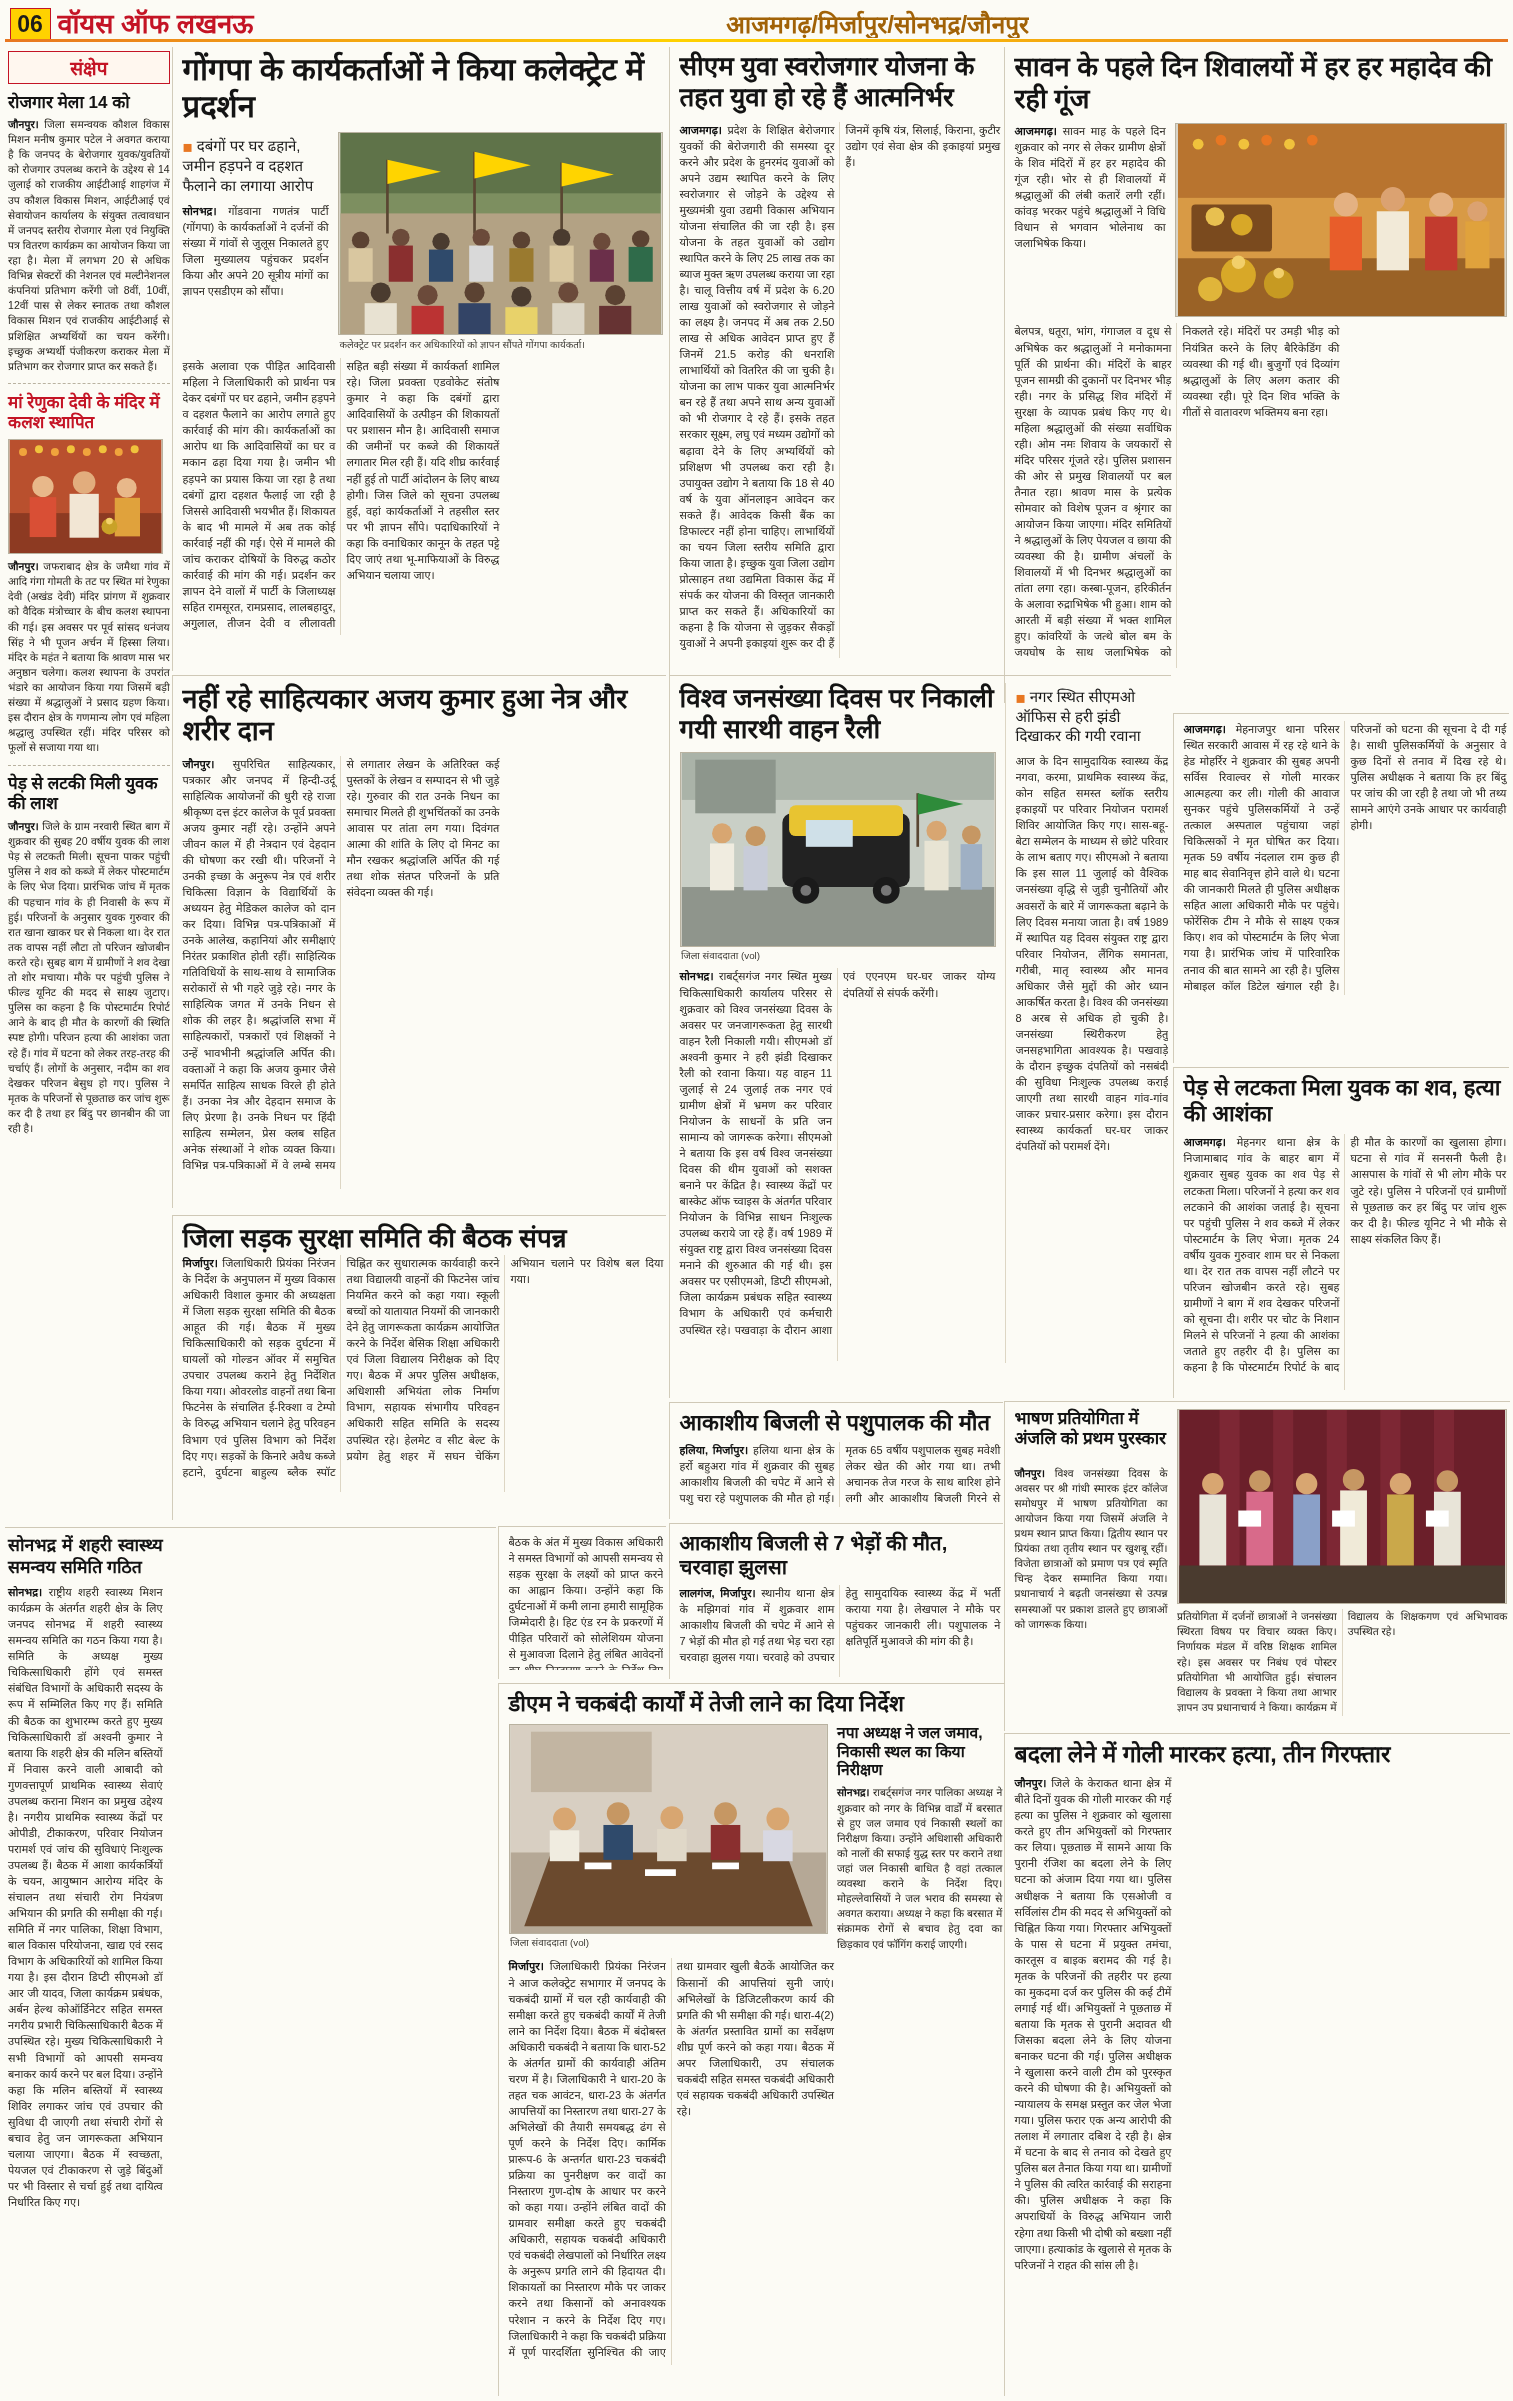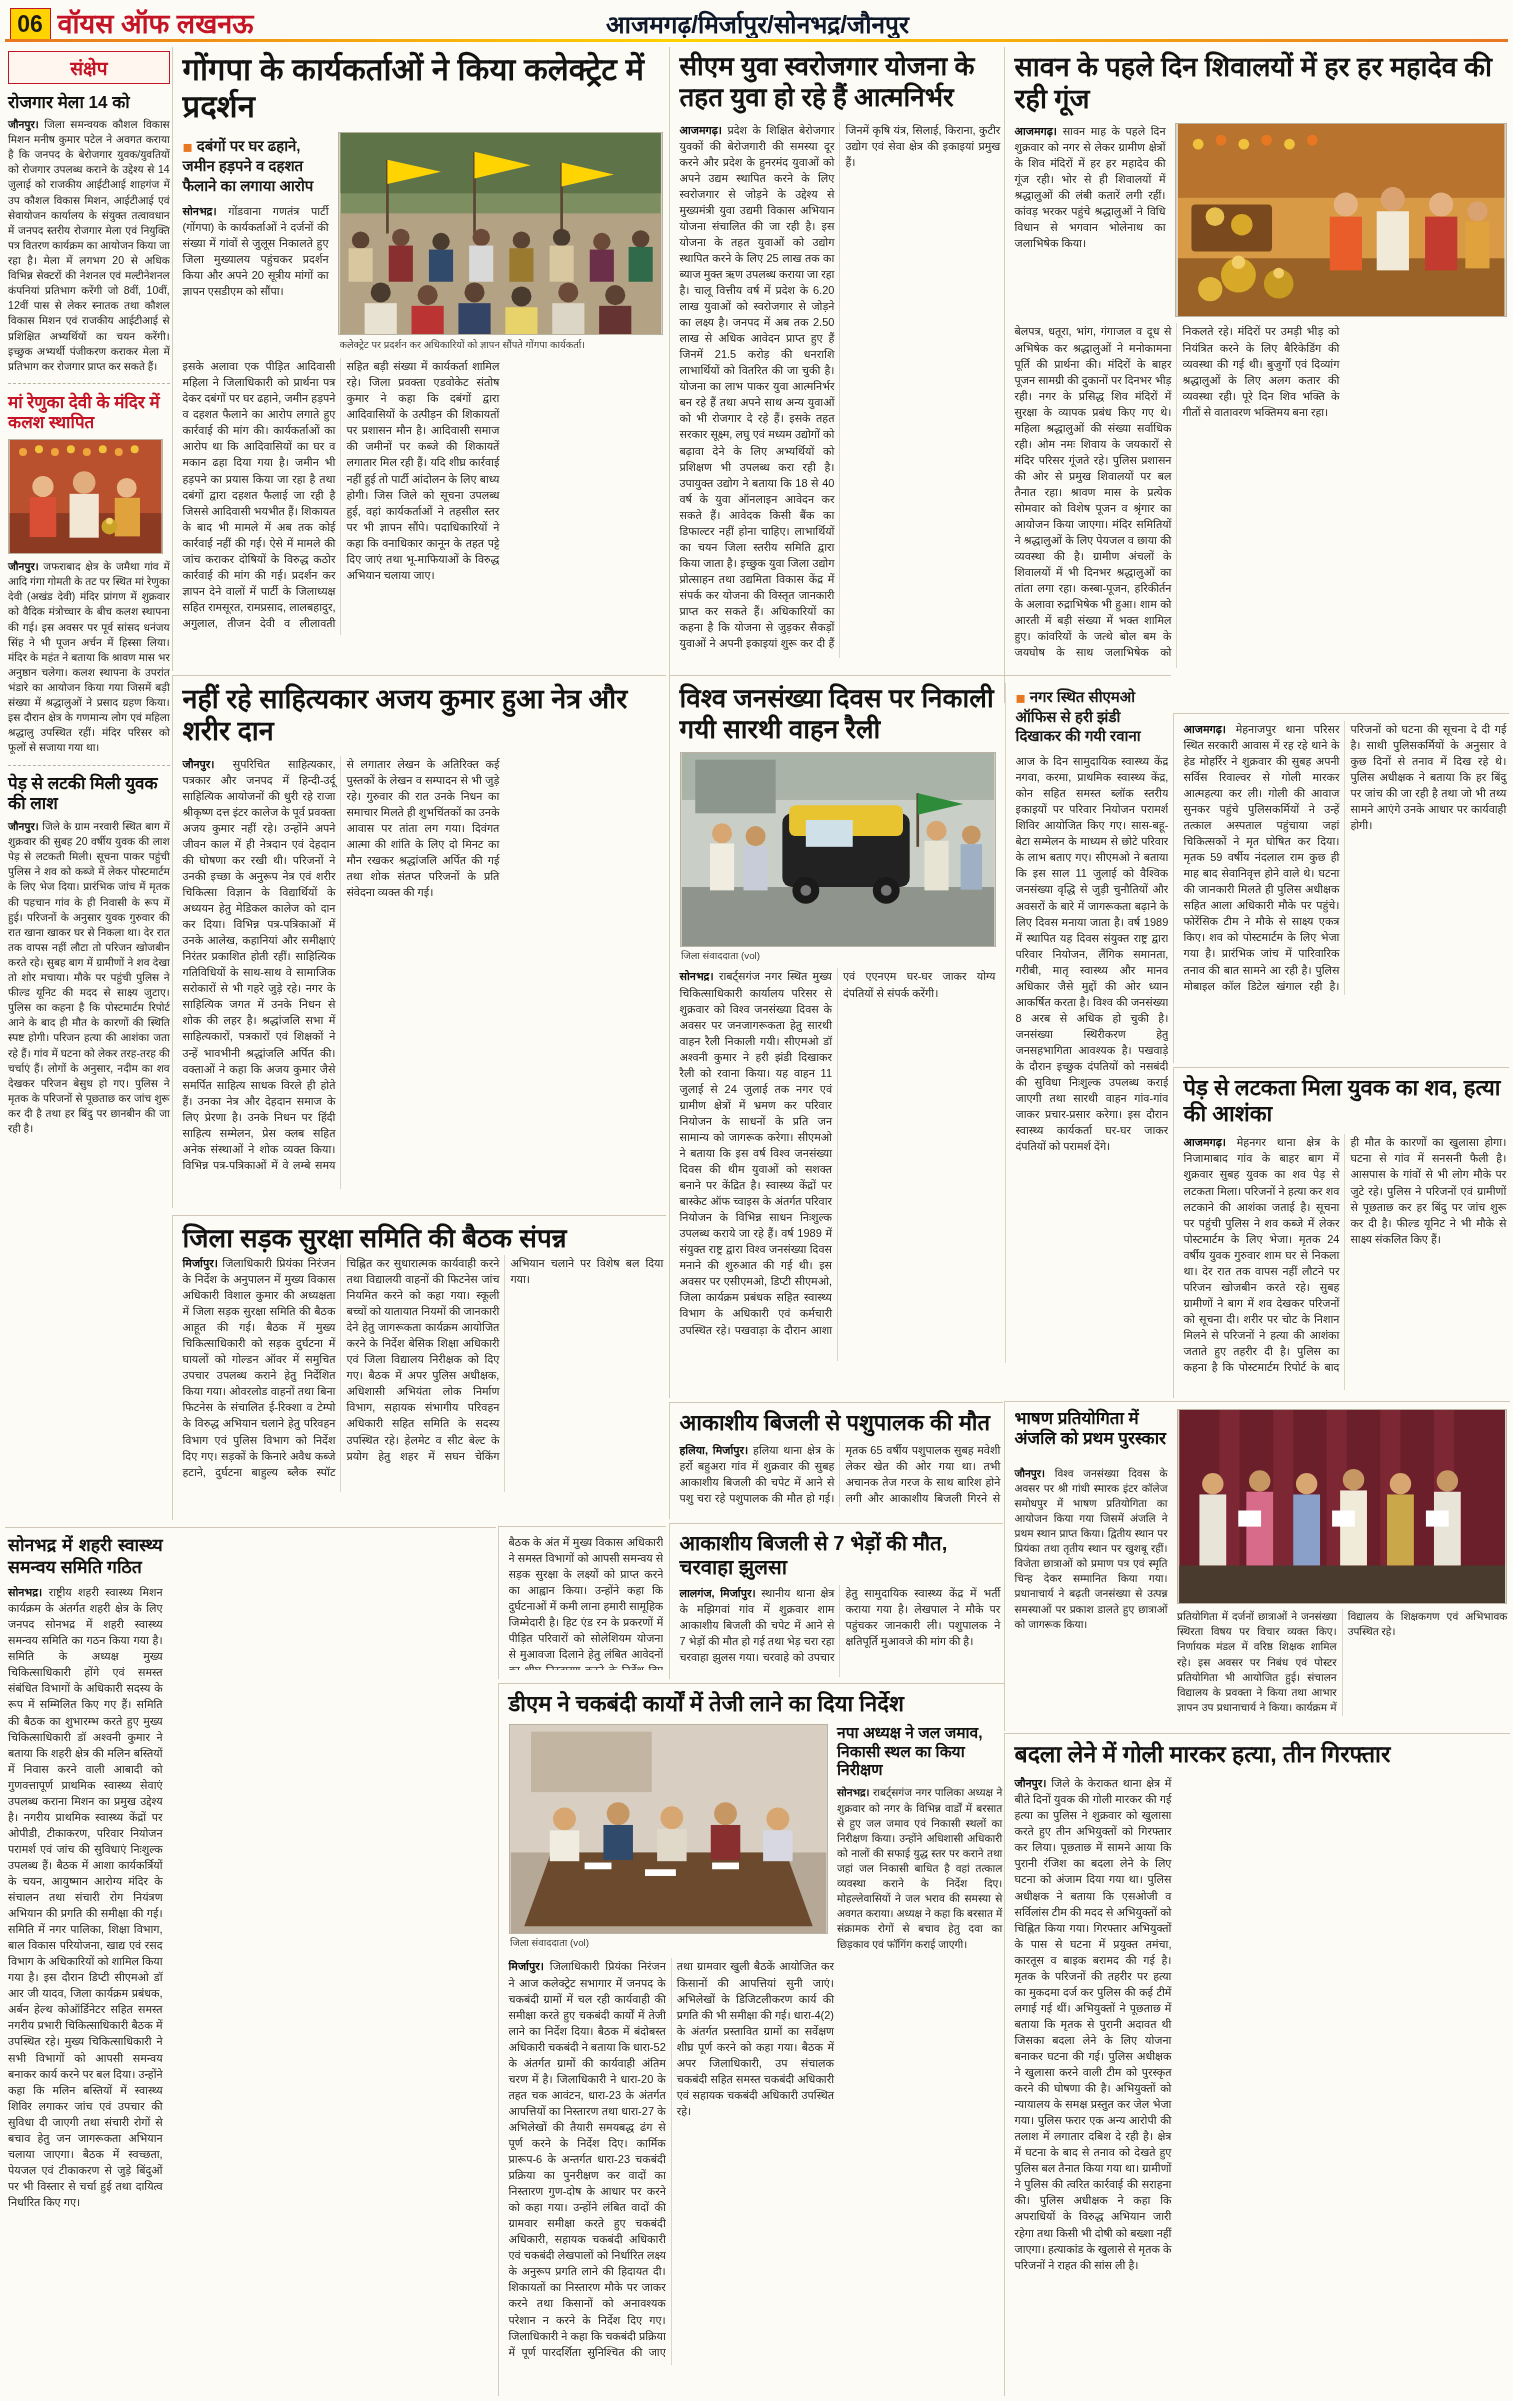--- a/index.html
+++ b/index.html
@@ -12,33 +12,33 @@
   .bt-line{border-top:0.7px solid #cfc8b6;padding-top:6.8px}
   .hl{font-weight:700;line-height:1.2;color:#131313}
   .hl46{font-size:31px}.hl40{font-size:27px}.hl38{font-size:26px}.hl34{font-size:23px}
   .hl32{font-size:22px}.hl30{font-size:20.3px}.hl25{font-size:17px}.hl23{font-size:15.6px}
   .red{color:#c41425}
   .bt{font-size:11px;line-height:1.46;text-align:justify;color:#27241e}
   .bt-s{font-size:10.5px;line-height:1.44;text-align:justify;color:#27241e}
   .cols{column-gap:11px;column-rule:0.7px solid #ddd6c4;column-fill:auto}
   .c2{column-count:2}.c3{column-count:3}
   .dl{font-weight:700;color:#111}
-  .subhead{font-weight:700;font-size:15px;line-height:1.32;color:#1a1a1a;padding:4.1px 0 6.8px 0}
+  .subhead{font-weight:400;font-size:15px;line-height:1.32;color:#1a1a1a;padding:4.1px 0 6.8px 0}
   .subhead .bullet{color:#e87722;margin-right:4.1px;font-size:12.2px}
   .photo{background:#d8d4c8;border:0.7px solid #b9b2a0;overflow:hidden}
   .photo svg{display:block;width:100%;height:100%}
   .caption{font-size:9.8px;color:#3c3a34;padding:3.4px 1.4px 0 1.4px;line-height:1.3}
   .row{display:flex;gap:9.5px}
   .bsep{border:0;border-top:0.7px dashed #b9b2a0;margin:9.5px 0 8.1px 0}
   
   .masthead-box{display:inline-block;background:#ffd200;color:#1c1c1c;font-weight:700;font-size:23px;
     padding:1.4px 6.8px;border:1.4px solid #c41425;margin-right:6.8px;vertical-align:middle}
   .masthead-title{display:inline-block;color:#c41425;font-weight:700;font-size:27px;vertical-align:middle;
     border-bottom:2.7px solid #ffd200;padding-bottom:1.4px}
-  .region-line{font-weight:700;font-size:24.4px;color:#0f172a;text-align:center}
+  .region-line{font-weight:700;font-size:24.4px;color:#a16207;text-align:right}
   .dateline-top{font-weight:400;font-size:14.2px;color:#1a1a1a;text-align:right}
   .website{font-size:11px;color:#5a564c;text-align:center}
   .divider{position:absolute;left:5.4px;top:39px;width:1503px;height:3.4px;
     background:linear-gradient(90deg,#e87722,#ffd200 45%,#e87722)}
   .label-box{border:1.4px solid #c41425;color:#c41425;font-weight:700;font-size:19px;text-align:center;
     padding:2.7px 0;margin-bottom:8.1px;background:#fff7ef}
   .side-fill{overflow:hidden}
   .mcol-head{font-weight:700;font-size:17.6px;line-height:1.25;margin-bottom:5.4px;break-inside:avoid;color:#131313}
 </style>
 </head>

